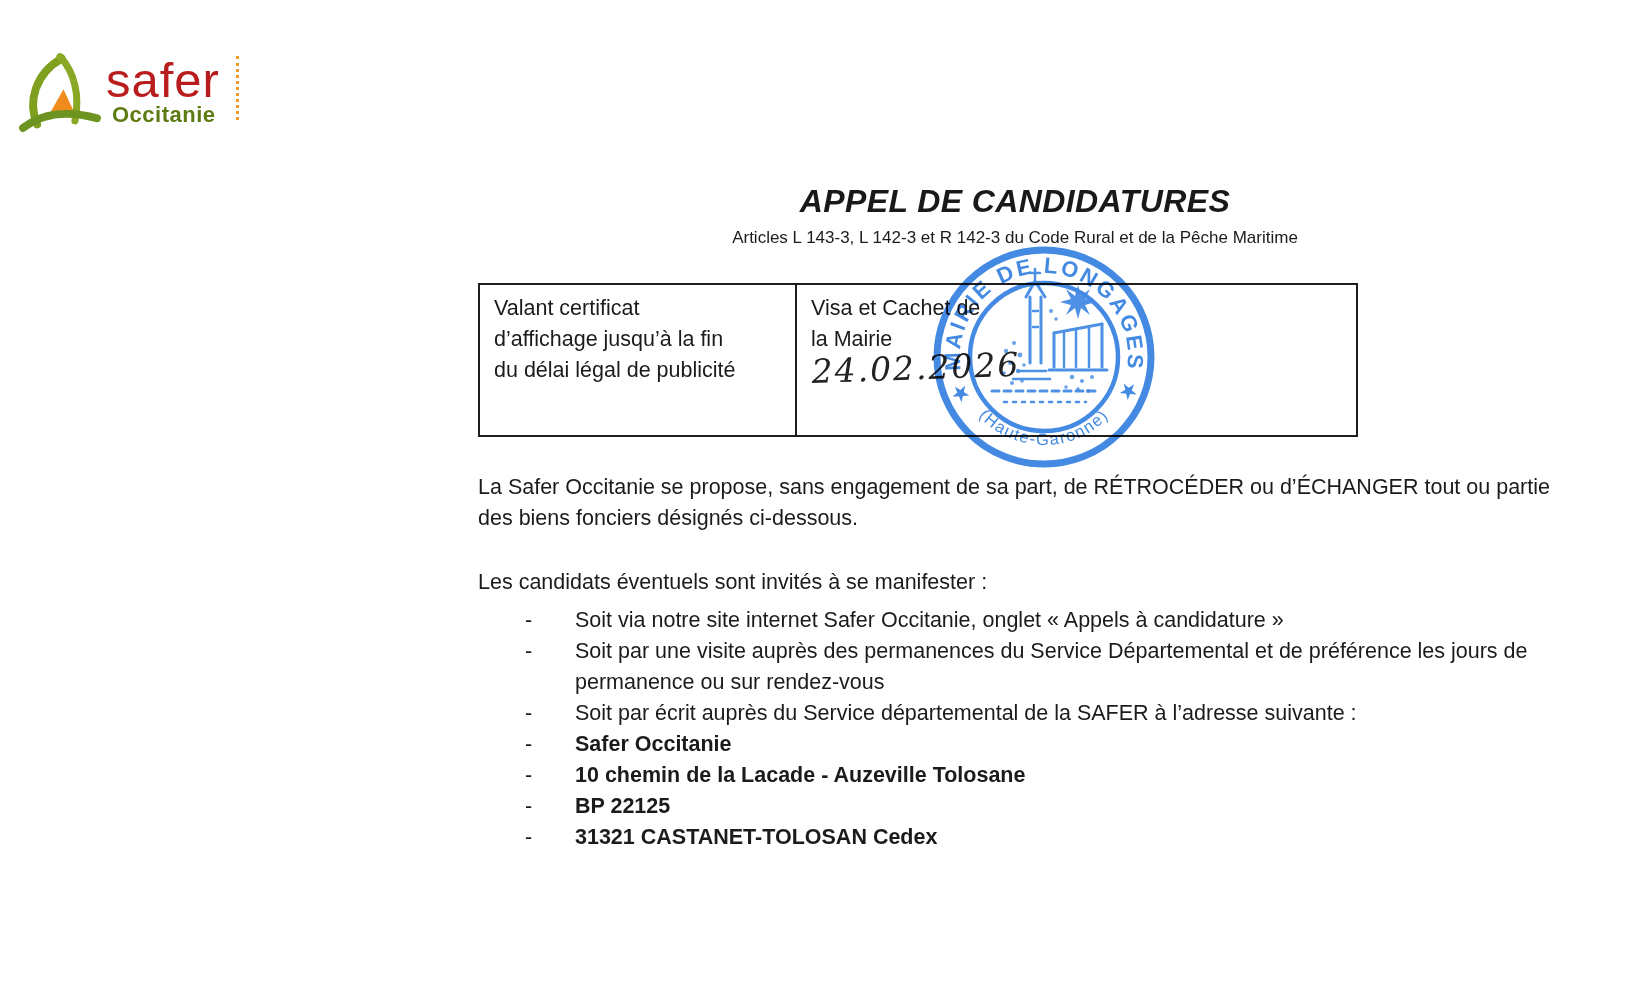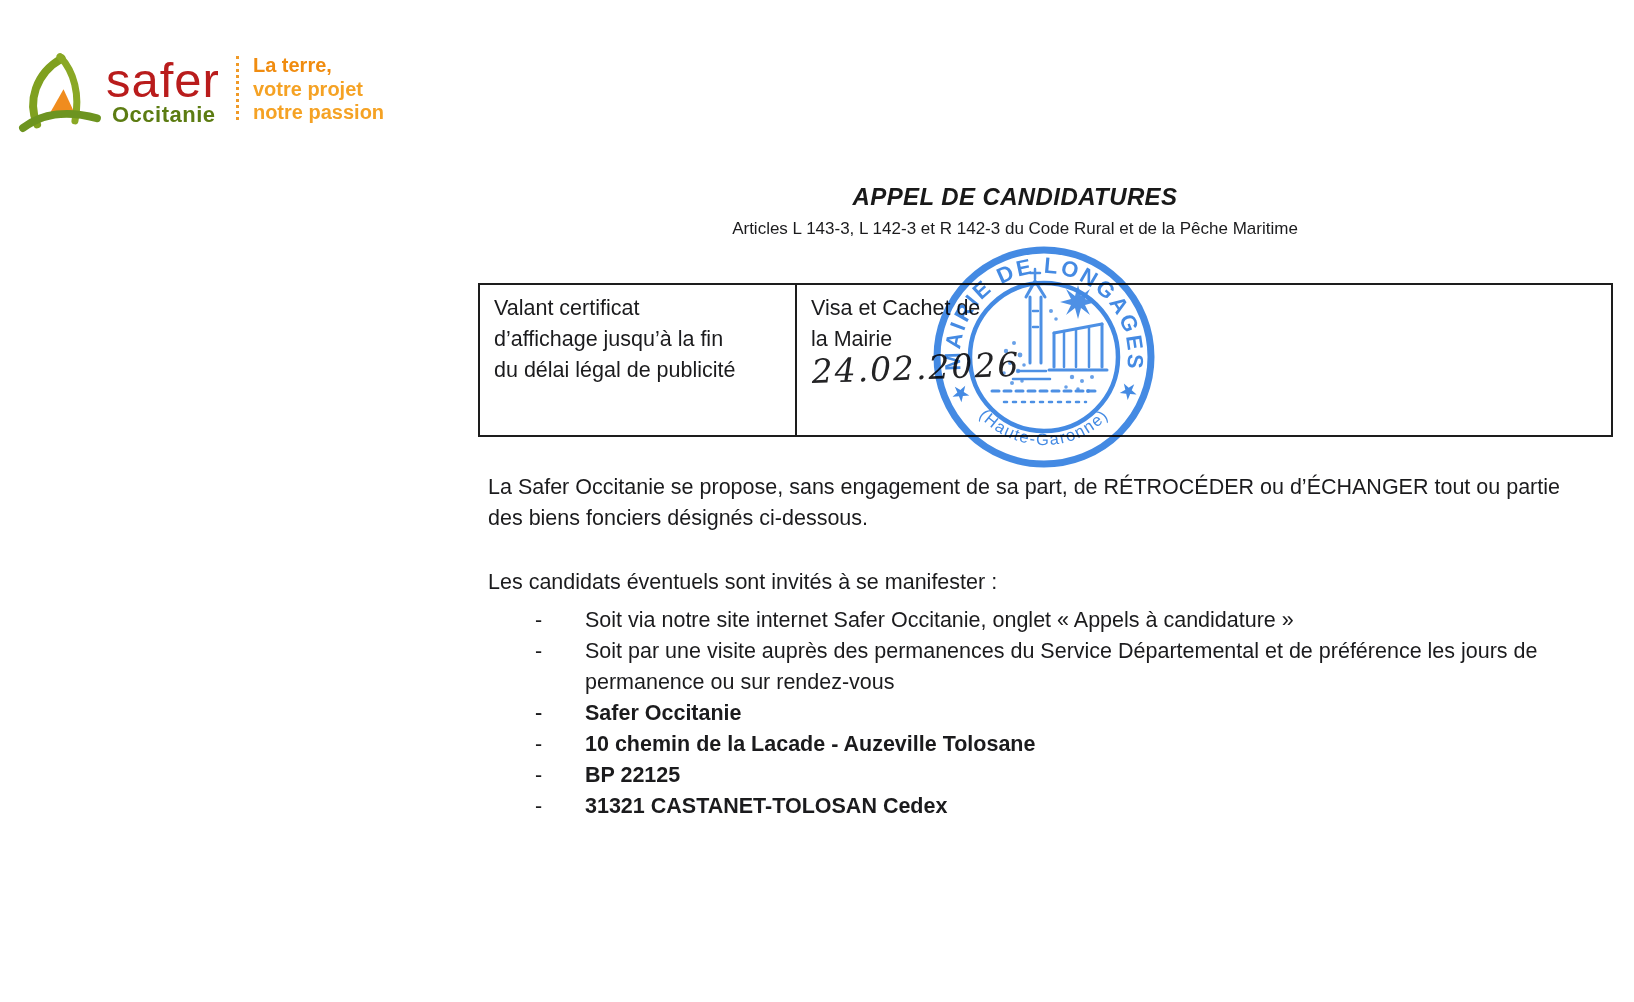--- a/index.html
+++ b/index.html
@@ -13,40 +13,40 @@
   .brand-text { margin-left:2px; margin-top:10px; line-height:1; }
   .brand { display:block; font-size:49px; font-weight:500; letter-spacing:1px; color:#b91c1c; line-height:0.9; }
   .brand-region { display:block; font-size:22px; font-weight:700; color:#5c7c12; margin-top:2px; margin-left:6px; letter-spacing:0.5px; }
   .logo-divider { width:0; height:64px; border-left:3px dotted #f09a28; margin:8px 14px 0 16px; }
   .tagline { margin-top:6px; line-height:1.18; }
   .tagline .t1 { display:block; font-size:20px; font-weight:700; color:#f08c10; }
   .tagline .t2, .tagline .t3 { display:block; font-size:20px; font-weight:600; color:#f5a224; }
 
   
   .doc-header { position:absolute; left:470px; top:183px; width:1090px; text-align:center; }
-  .doc-title { font-size:24px; font-weight:700; font-style:italic; letter-spacing:0.4px; color:#191919; }
+  .doc-title { font-size:32px; font-weight:700; font-style:italic; letter-spacing:0.4px; color:#191919; }
   .doc-subtitle { font-size:17px; margin-top:8px; color:#1b1b1d; }
 
   
-  .info-table { position:absolute; left:478px; top:283px; width:1135px; height:154px;
+  .info-table { position:absolute; left:478px; top:283px; width:880px; height:154px;
                 border:2px solid #1d1d1d; display:grid; grid-template-columns:315px 345px 1fr; background:transparent; }
   .cell { padding:8px 14px; font-size:21.5px; line-height:31px; position:relative; }
   .cell + .cell { border-left:2px solid #1d1d1d; }
   .cell-inner-narrow { display:block; width:242px; }
   .cell-inner-visa { display:block; width:170px; }
   .handwriting { font-family:"DejaVu Serif","Liberation Serif",serif; font-style:italic; font-size:33px;
                  letter-spacing:2px; color:#232325; transform:rotate(-2deg); transform-origin:left top;
                  display:inline-block; margin-top:1px; white-space:nowrap; }
 
   
   .stamp { position:absolute; left:926px; top:239px; width:236px; height:236px;
            mix-blend-mode:multiply; opacity:0.9; }
 
   
-  .doc-body { position:absolute; left:478px; top:472px; width:1074px; font-size:21.5px; line-height:31px;margin-left:10px; }
+  .doc-body { position:absolute; left:478px; top:472px; width:1074px; font-size:21.5px; line-height:31px; }
   .doc-body p { margin:0; }
   .p2 { margin-top:30px !important; }
   .p3 { margin-top:33px !important; }
   .bold { font-weight:700; }
   .underline { text-decoration:underline; text-decoration-thickness:2px; text-underline-offset:5px; }
   .bullet-list { margin-top:7px; }
   .bullet-item { position:relative; padding-left:97px; }
   .bullet-dash { position:absolute; left:47px; top:0; }
 </style>
 </head>
@@ -59,25 +59,20 @@
       <polygon points="38,72 54,44 67,72" fill="#f08c1e"></polygon>
       <path d="M24 84 C13 58 22 26 52 9" stroke="#7fa01f" stroke-width="9" fill="none" stroke-linecap="round"></path>
       <path d="M50 7 C66 24 73 50 67 80" stroke="#8aa825" stroke-width="8" fill="none" stroke-linecap="round"></path>
       <path d="M8 88 C30 71 60 68 92 77" stroke="#6d9420" stroke-width="9" fill="none" stroke-linecap="round"></path>
     </svg>
     <div class="brand-text">
       <span class="brand">safer</span>
       <span class="brand-region">Occitanie</span>
     </div>
     <div class="logo-divider"></div>
-    <div class="tagline">
-      <span class="t1">La terre,</span>
-      <span class="t2">votre projet</span>
-      <span class="t3">notre passion</span>
-    </div>
   </div>
 
   <div class="doc-header">
     <div class="doc-title">APPEL DE CANDIDATURES</div>
     <div class="doc-subtitle">Articles L 143-3, L 142-3 et R 142-3 du Code Rural et de la Pêche Maritime</div>
   </div>
 
   <div class="info-table">
     <div class="cell">
       <span class="cell-inner-narrow">Valant certificat d’affichage jusqu’à la fin du délai légal de publicité</span>
@@ -153,20 +148,21 @@
     <div class="bullet-item">
         <span class="bullet-dash">-</span>
         <span>Soit via notre site internet Safer Occitanie, onglet « Appels à candidature »</span>
       </div>
         <div class="bullet-item">
         <span class="bullet-dash">-</span>
         <span>Soit par une visite auprès des permanences du Service Départemental et de préférence les jours de permanence ou sur rendez-vous</span>
       </div>
         <div class="bullet-item">
         <span class="bullet-dash">-</span>
+        <span>Soit par écrit auprès du Service départemental de la SAFER à l’adresse suivante :</span>
       </div>
         <div class="bullet-item">
         <span class="bullet-dash">-</span>
         <span class="bold">Safer Occitanie</span>
       </div>
         <div class="bullet-item">
         <span class="bullet-dash">-</span>
         <span class="bold">10 chemin de la Lacade - Auzeville Tolosane</span>
       </div>
         <div class="bullet-item">

